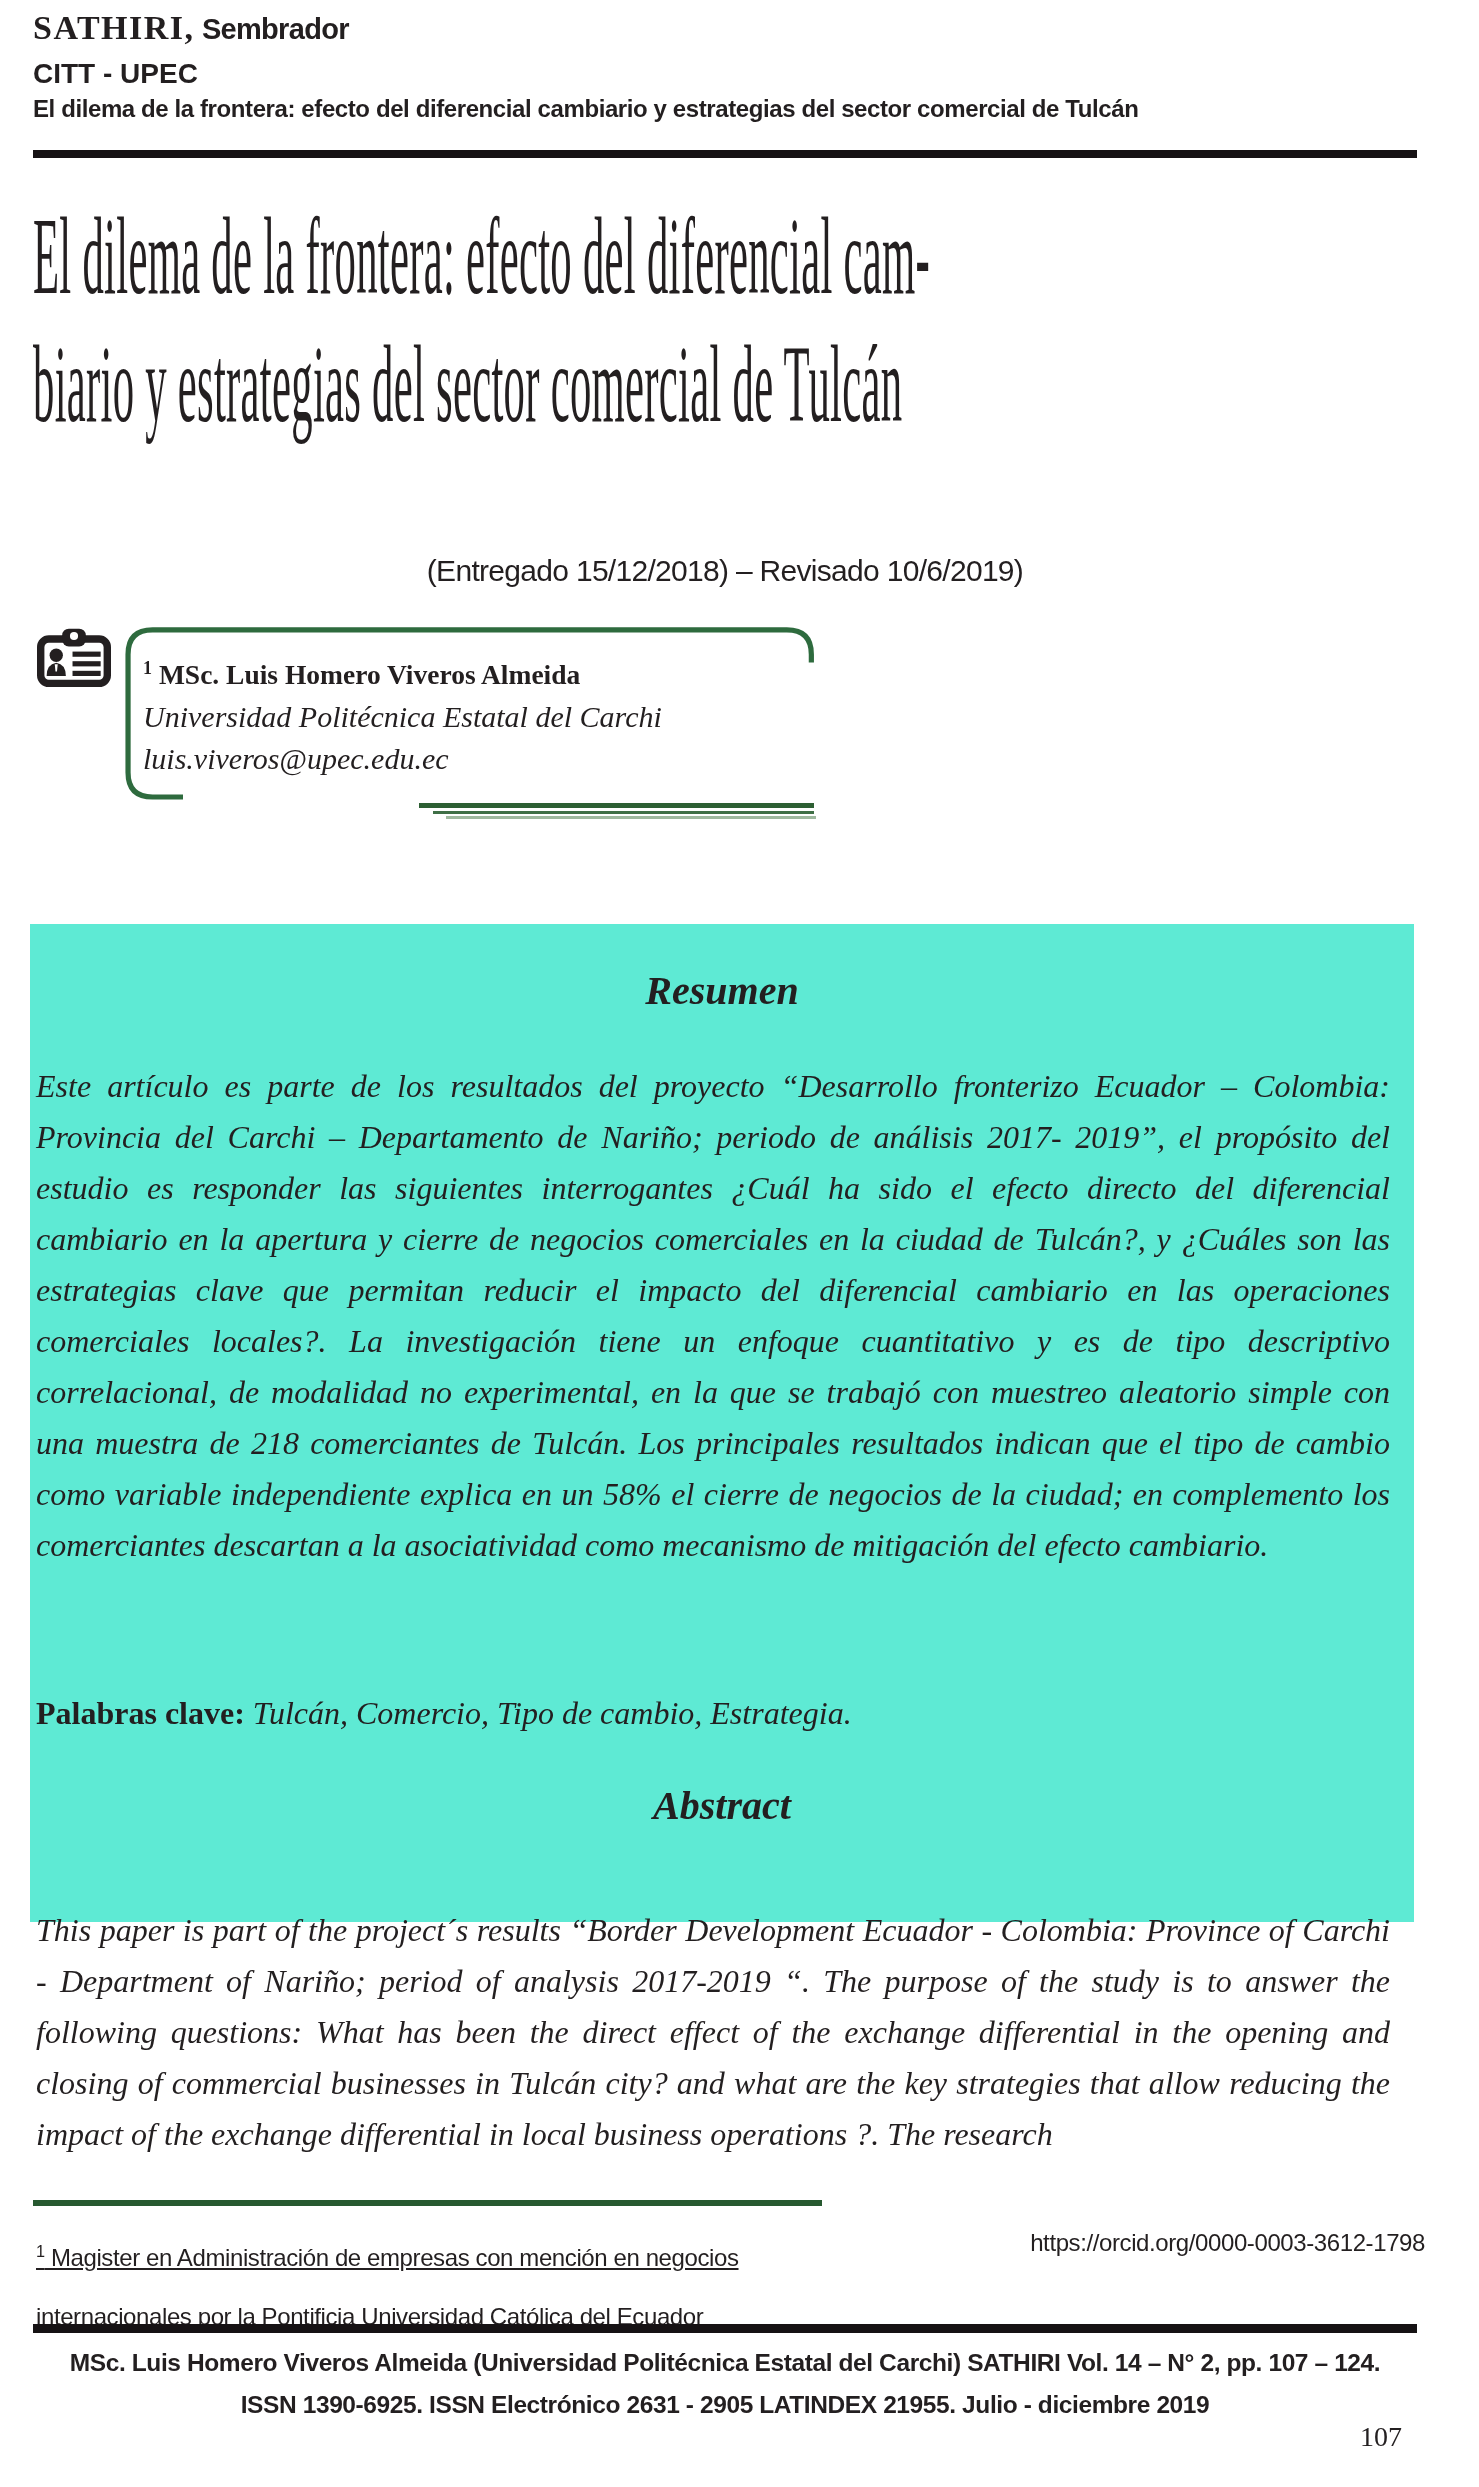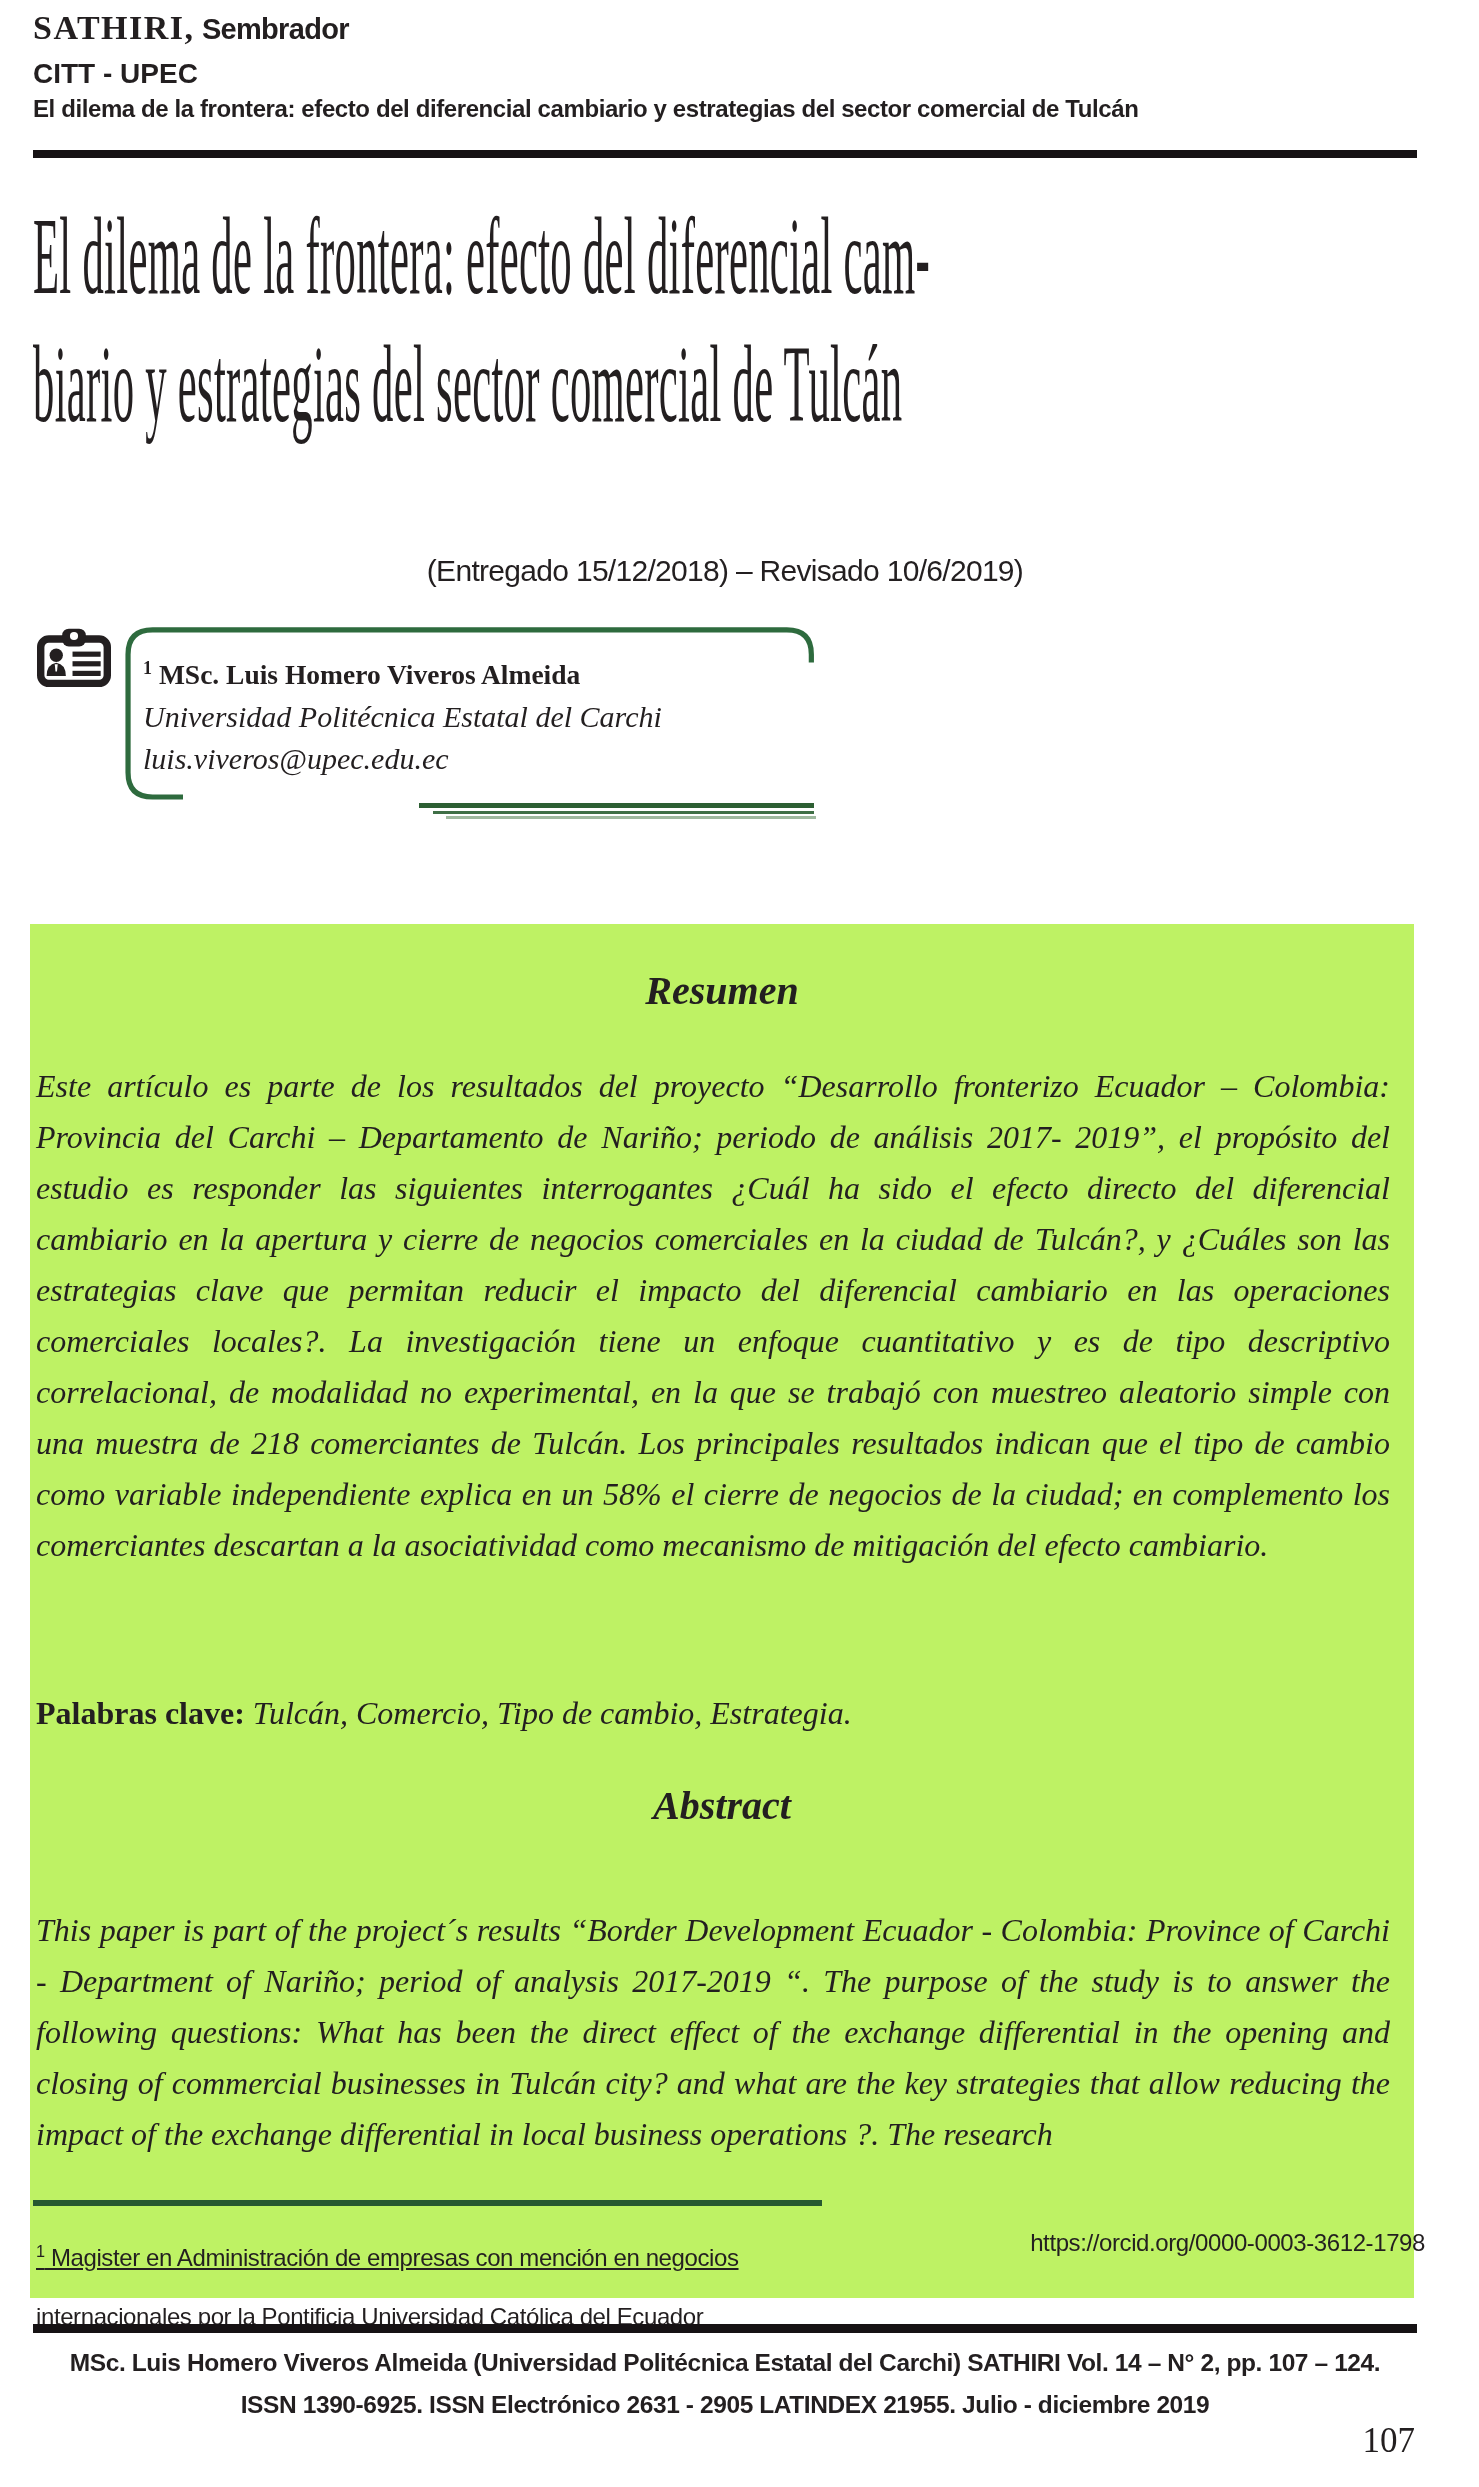--- a/index.html
+++ b/index.html
@@ -55,21 +55,21 @@
   .author-block{position:absolute;left:143px;top:647px;}
   .author-name{font-size:27.5px;font-weight:bold;line-height:43px;}
   .author-name sup{font-size:18px;}
   .author-affil{font-size:30px;font-style:italic;line-height:42px;}
   .author-email{font-size:30px;font-style:italic;line-height:42px;}
   .deco-a{position:absolute;left:419px;top:803px;width:395px;height:5.2px;background:#2d5f33;}
   .deco-b{position:absolute;left:433px;top:811px;width:381px;height:3px;background:#3f6f46;}
   .deco-c{position:absolute;left:446px;top:816px;width:370px;height:3px;background:#9fb99f;}
 
   
-  .greenbox{position:absolute;left:30px;top:924px;width:1384px;height:1374px;background:#bef264;}
+  .greenbox{position:absolute;left:30px;top:924px;width:1384px;height:998px;background:#5eead4;}
   .res-heading{position:absolute;left:0;top:43px;width:100%;text-align:center;
     font-size:40px;font-weight:bold;font-style:italic;}
   .res-body{position:absolute;left:6px;right:24px;top:137px;
     font-size:32px;font-style:italic;line-height:51px;
     text-align:justify;text-justify:inter-word;}
   .keywords{position:absolute;left:6px;top:771px;font-size:32px;}
   .kw-label{font-weight:bold;font-style:normal;}
   .kw-text{font-style:italic;}
   .abs-heading{position:absolute;left:0;top:858px;width:100%;text-align:center;
     font-size:40px;font-weight:bold;font-style:italic;}
@@ -85,21 +85,21 @@
   .footnote sup{font-size:16.3px;}
   .orcid{position:absolute;right:55px;top:2229px;
     font-family:"Liberation Sans", sans-serif;
     font-size:24px;letter-spacing:-0.4px;}
 
   
   .rule-bottom{position:absolute;left:33px;top:2324px;width:1384px;height:9px;background:#161214;}
   .footer{position:absolute;left:33px;top:2342px;width:1384px;text-align:center;
     font-family:"Liberation Sans", sans-serif;font-weight:bold;
     font-size:24.5px;line-height:42px;letter-spacing:-0.4px;}
-  .page-number{position:absolute;right:65px;top:2421px;font-size:35px;}
+  .page-number{position:absolute;right:78px;top:2421px;font-size:28px;}
 </style>
 </head>
 <body>
 
 <div class="page">
 
   <div class="header">
     <div class="journal-line">
       <span class="journal-name">SATHIRI,</span><span class="journal-sub"> Sembrador</span>
     </div>

